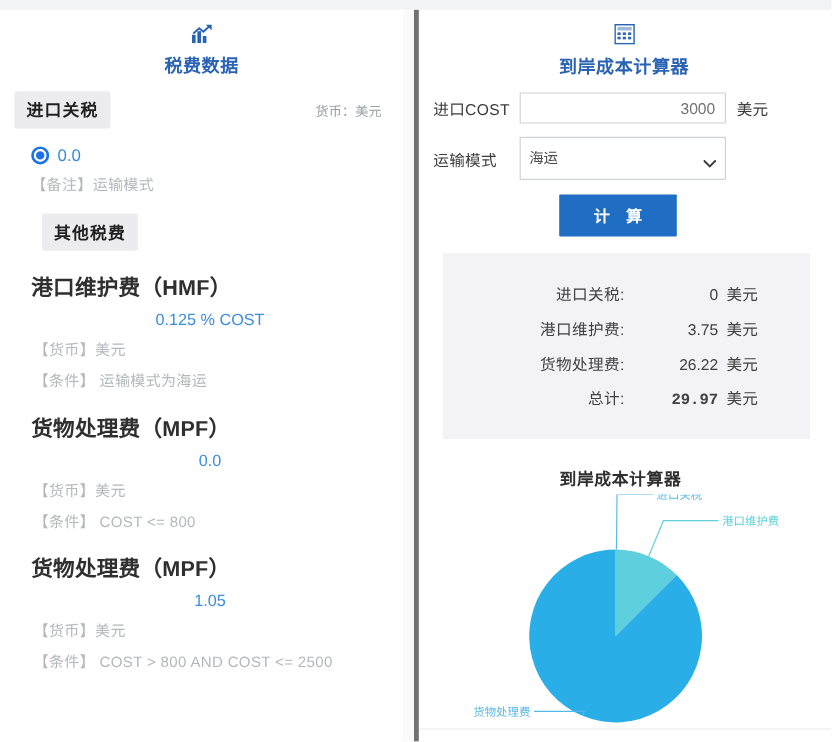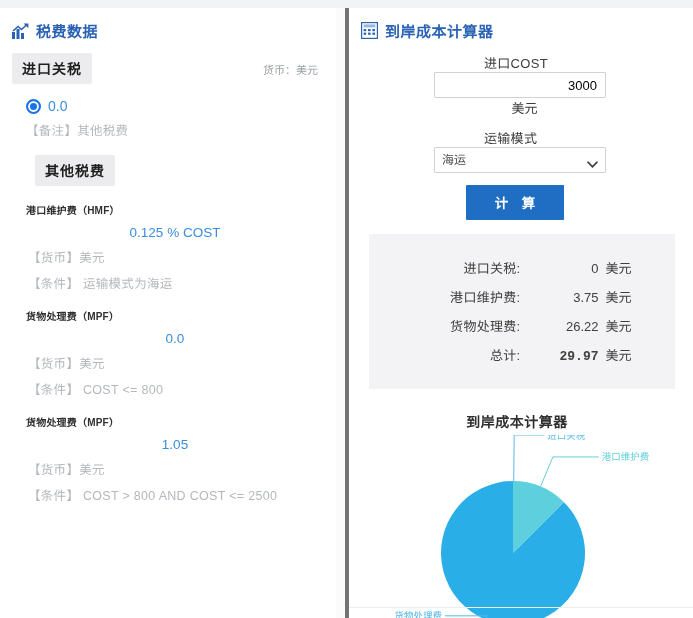--- a/index.html
+++ b/index.html
@@ -44,20 +44,21 @@
     padding: 10px 12px 0 12px;
     position: relative;
     height: 100%;
     box-sizing: border-box;
   }
   .panel-head {
     display: flex;
     align-items: center;
     gap: 7px;
     margin: 2px 0 12px 0;
+    flex-direction: column;
   }
   .panel-head .ptitle {
     color: #2a63b4;
     font-weight: bold;
     font-size: 15px;
     letter-spacing: 0.5px;
   }
   .icon-chart {
     width: 17px; height: 16px;
     display: inline-block;
@@ -107,21 +108,21 @@
   .meta {
     color: #b4b8bd;
     font-size: 12.5px;
     margin: 6px 0 6px 14px;
     letter-spacing: 0.3px;
   }
 
   .fee-block { margin: 4px 0 0 14px; }
   .fee-title {
     color: #2f2f2f;
-    font-size: 10px;
+    font-size: 18px;
     font-weight: bold;
     margin: 16px 0 8px 0;
     letter-spacing: 0.2px;
   }
   .fee-value {
     color: #3c8dde;
     font-size: 13.5px;
     margin: 0 0 4px 0;
     text-align: center;
   }
@@ -152,52 +153,51 @@
   .icon-calc {
     width: 17px; height: 17px;
     flex: none;
     display: inline-block;
   }
 
   .form-row {
     display: flex;
     align-items: center;
     margin-bottom: 11px;
-    flex-direction: column;
   }
   .form-label {
     width: 72px;
     font-size: 13px;
     color: #3b3b3b;
     flex: none;
     letter-spacing: 0.3px;
   }
   .text-input {
     width: 172px;
     height: 26px;
     border: 1px solid #cfd2d6;
     background: #fff;
     font-family: inherit;
     font-size: 13px;
-    color: #000000;
+    color: #737373;
     text-align: right;
     padding: 0 8px;
     box-sizing: border-box;
     outline: none;
     border-radius: 1px;
   }
   .unit {
     font-size: 13px;
     color: #3b3b3b;
     margin-left: 9px;
   }
   .select-wrap {
     position: relative;
     width: 172px;
-    height: 26px;
+    height: 36px;
   }
   .select-el {
     width: 100%;
     height: 100%;
     border: 1px solid #cfd2d6;
     background: #fff;
     font-family: inherit;
     font-size: 12px;
     color: #4a4a4a;
     padding: 0 22px 0 7px;
@@ -310,21 +310,21 @@
 
       <div class="sec-row">
         <span class="badge">进口关税</span>
         <span class="currency-note">货币：美元</span>
       </div>
 
       <div class="radio-line">
         <span class="radio"></span>
         <span class="radio-val">0.0</span>
       </div>
-      <div class="meta">【备注】其他税费</div>
+      <div class="meta">【备注】运输模式</div>
 
       <div class="sec-row" style="margin-top:16px;padding-left:23px;">
         <span class="badge">其他税费</span>
       </div>
 
       <div class="fee-block">
         <div class="fee-title">港口维护费（HMF）</div>
         <div class="fee-value">0.125 % COST</div>
         <div class="fee-meta">【货币】美元</div>
         <div class="fee-meta">【条件】 运输模式为海运</div>

